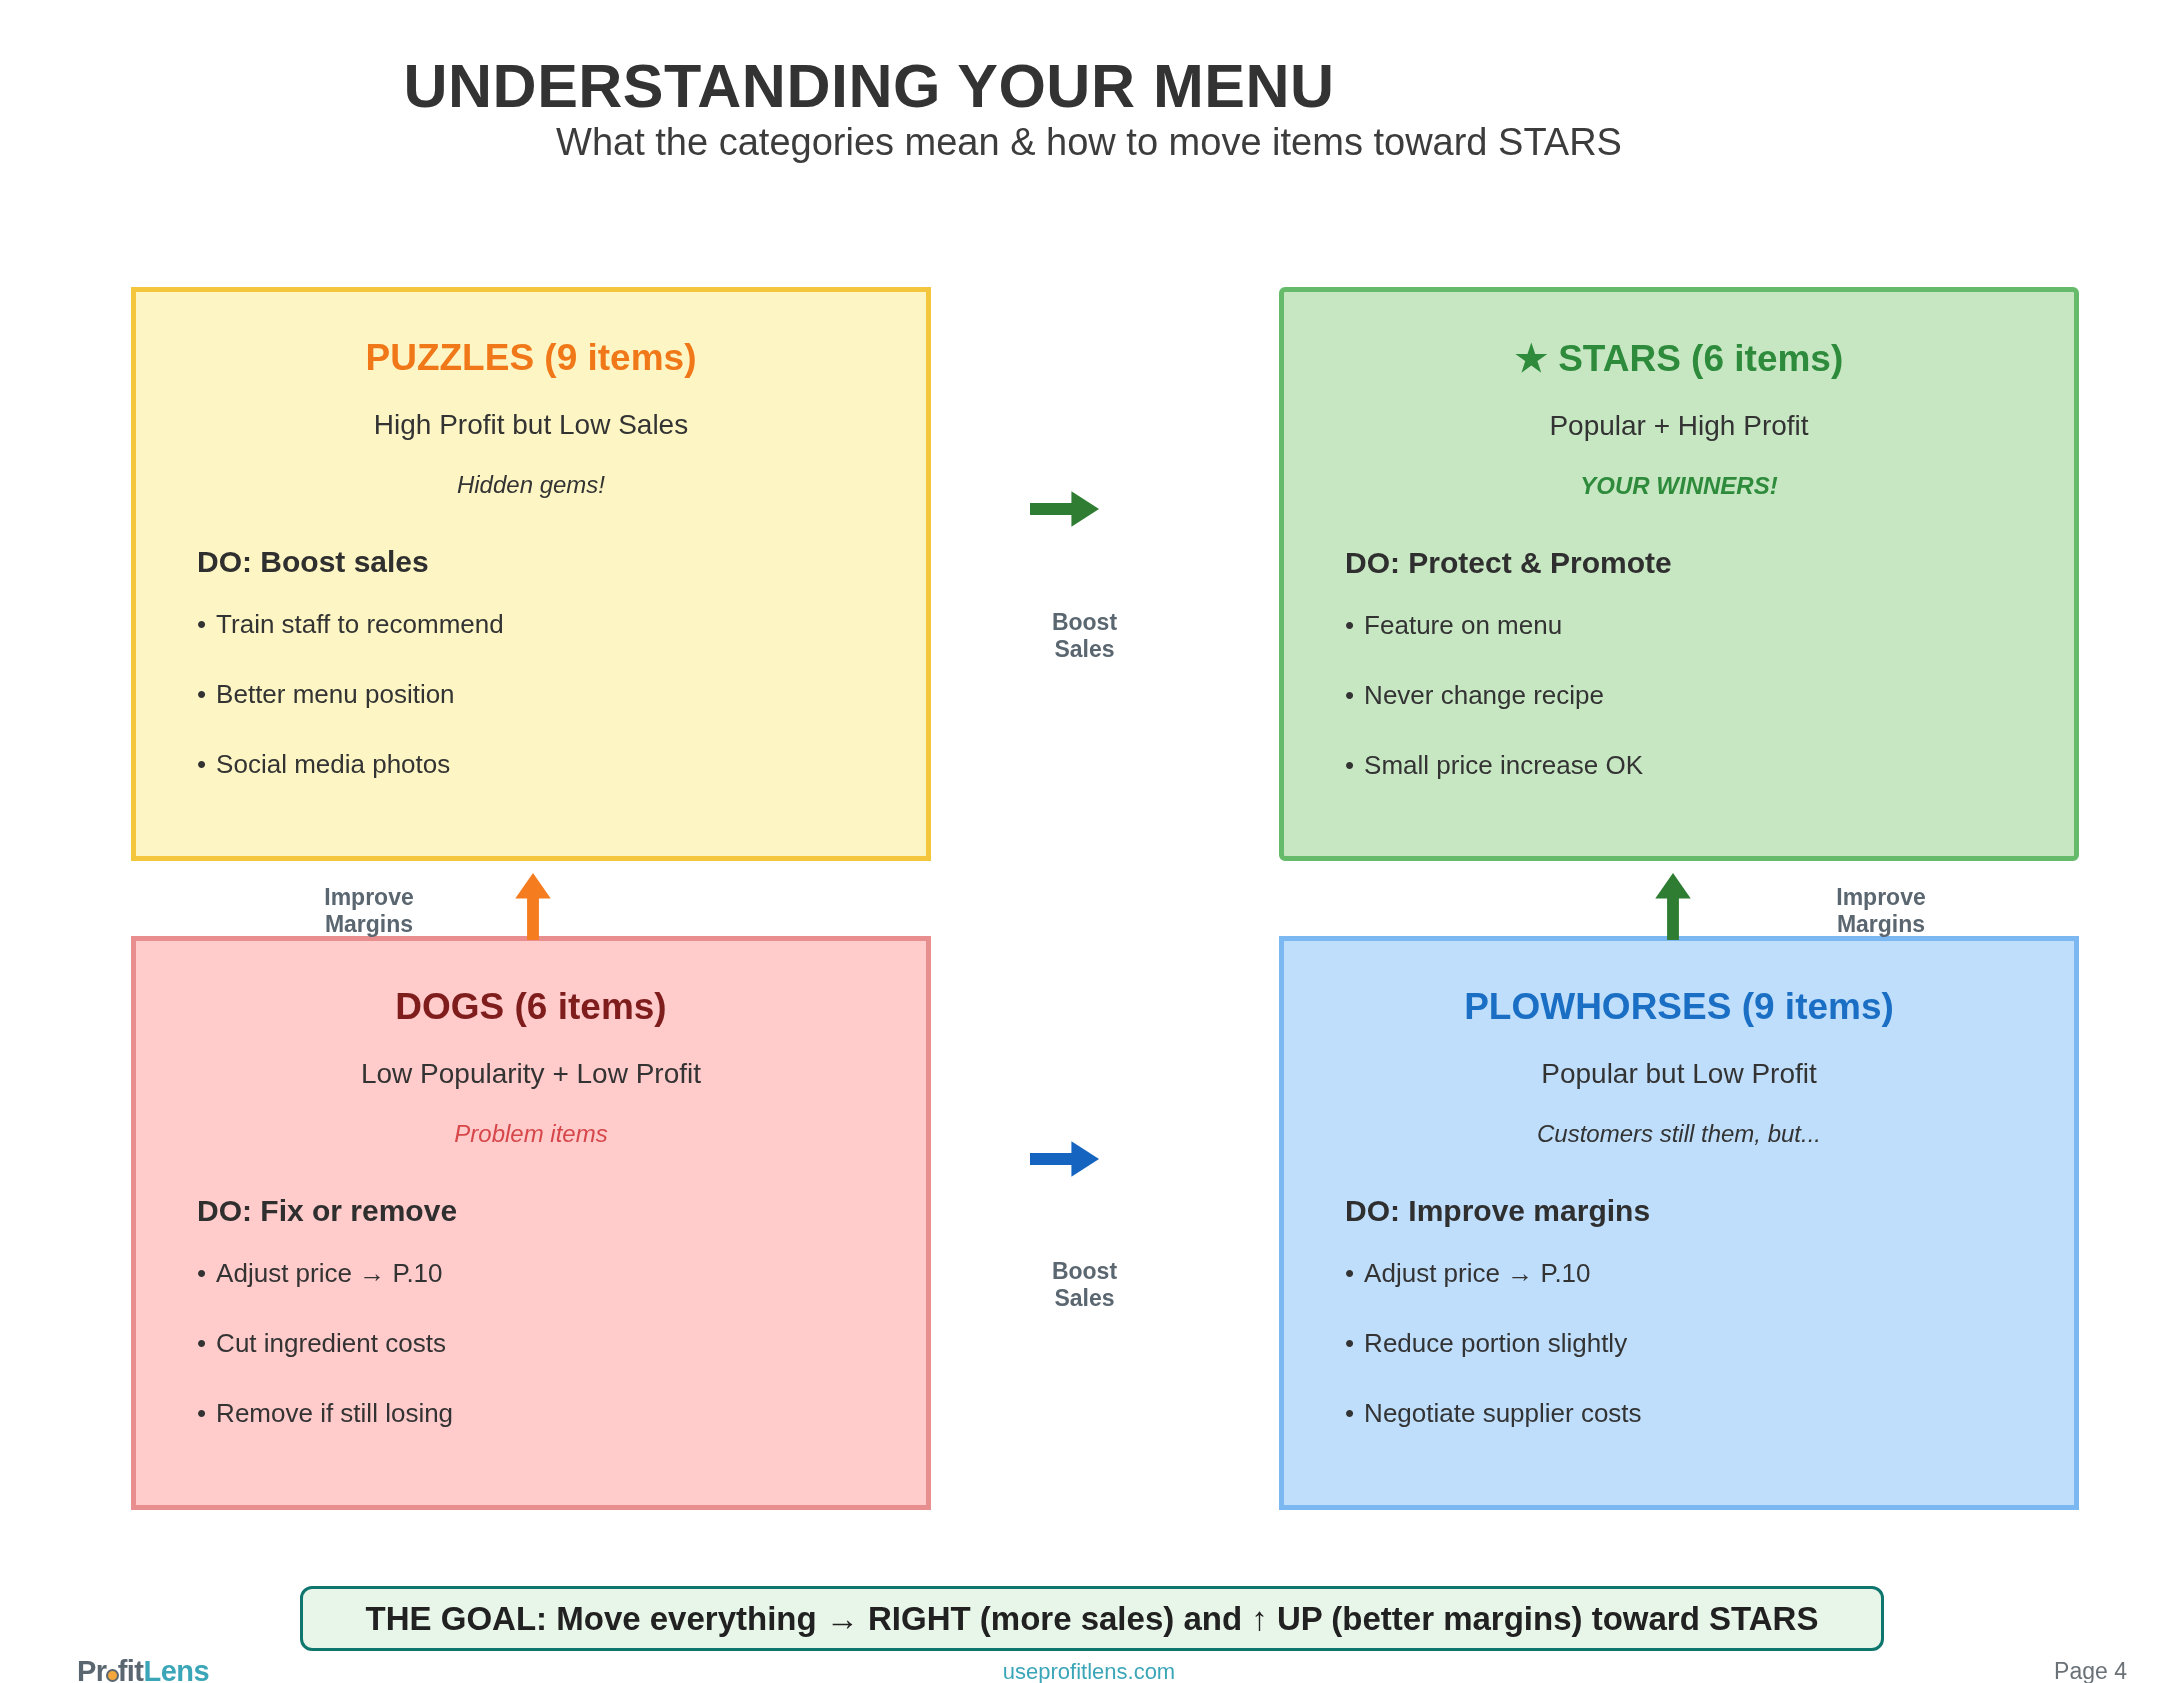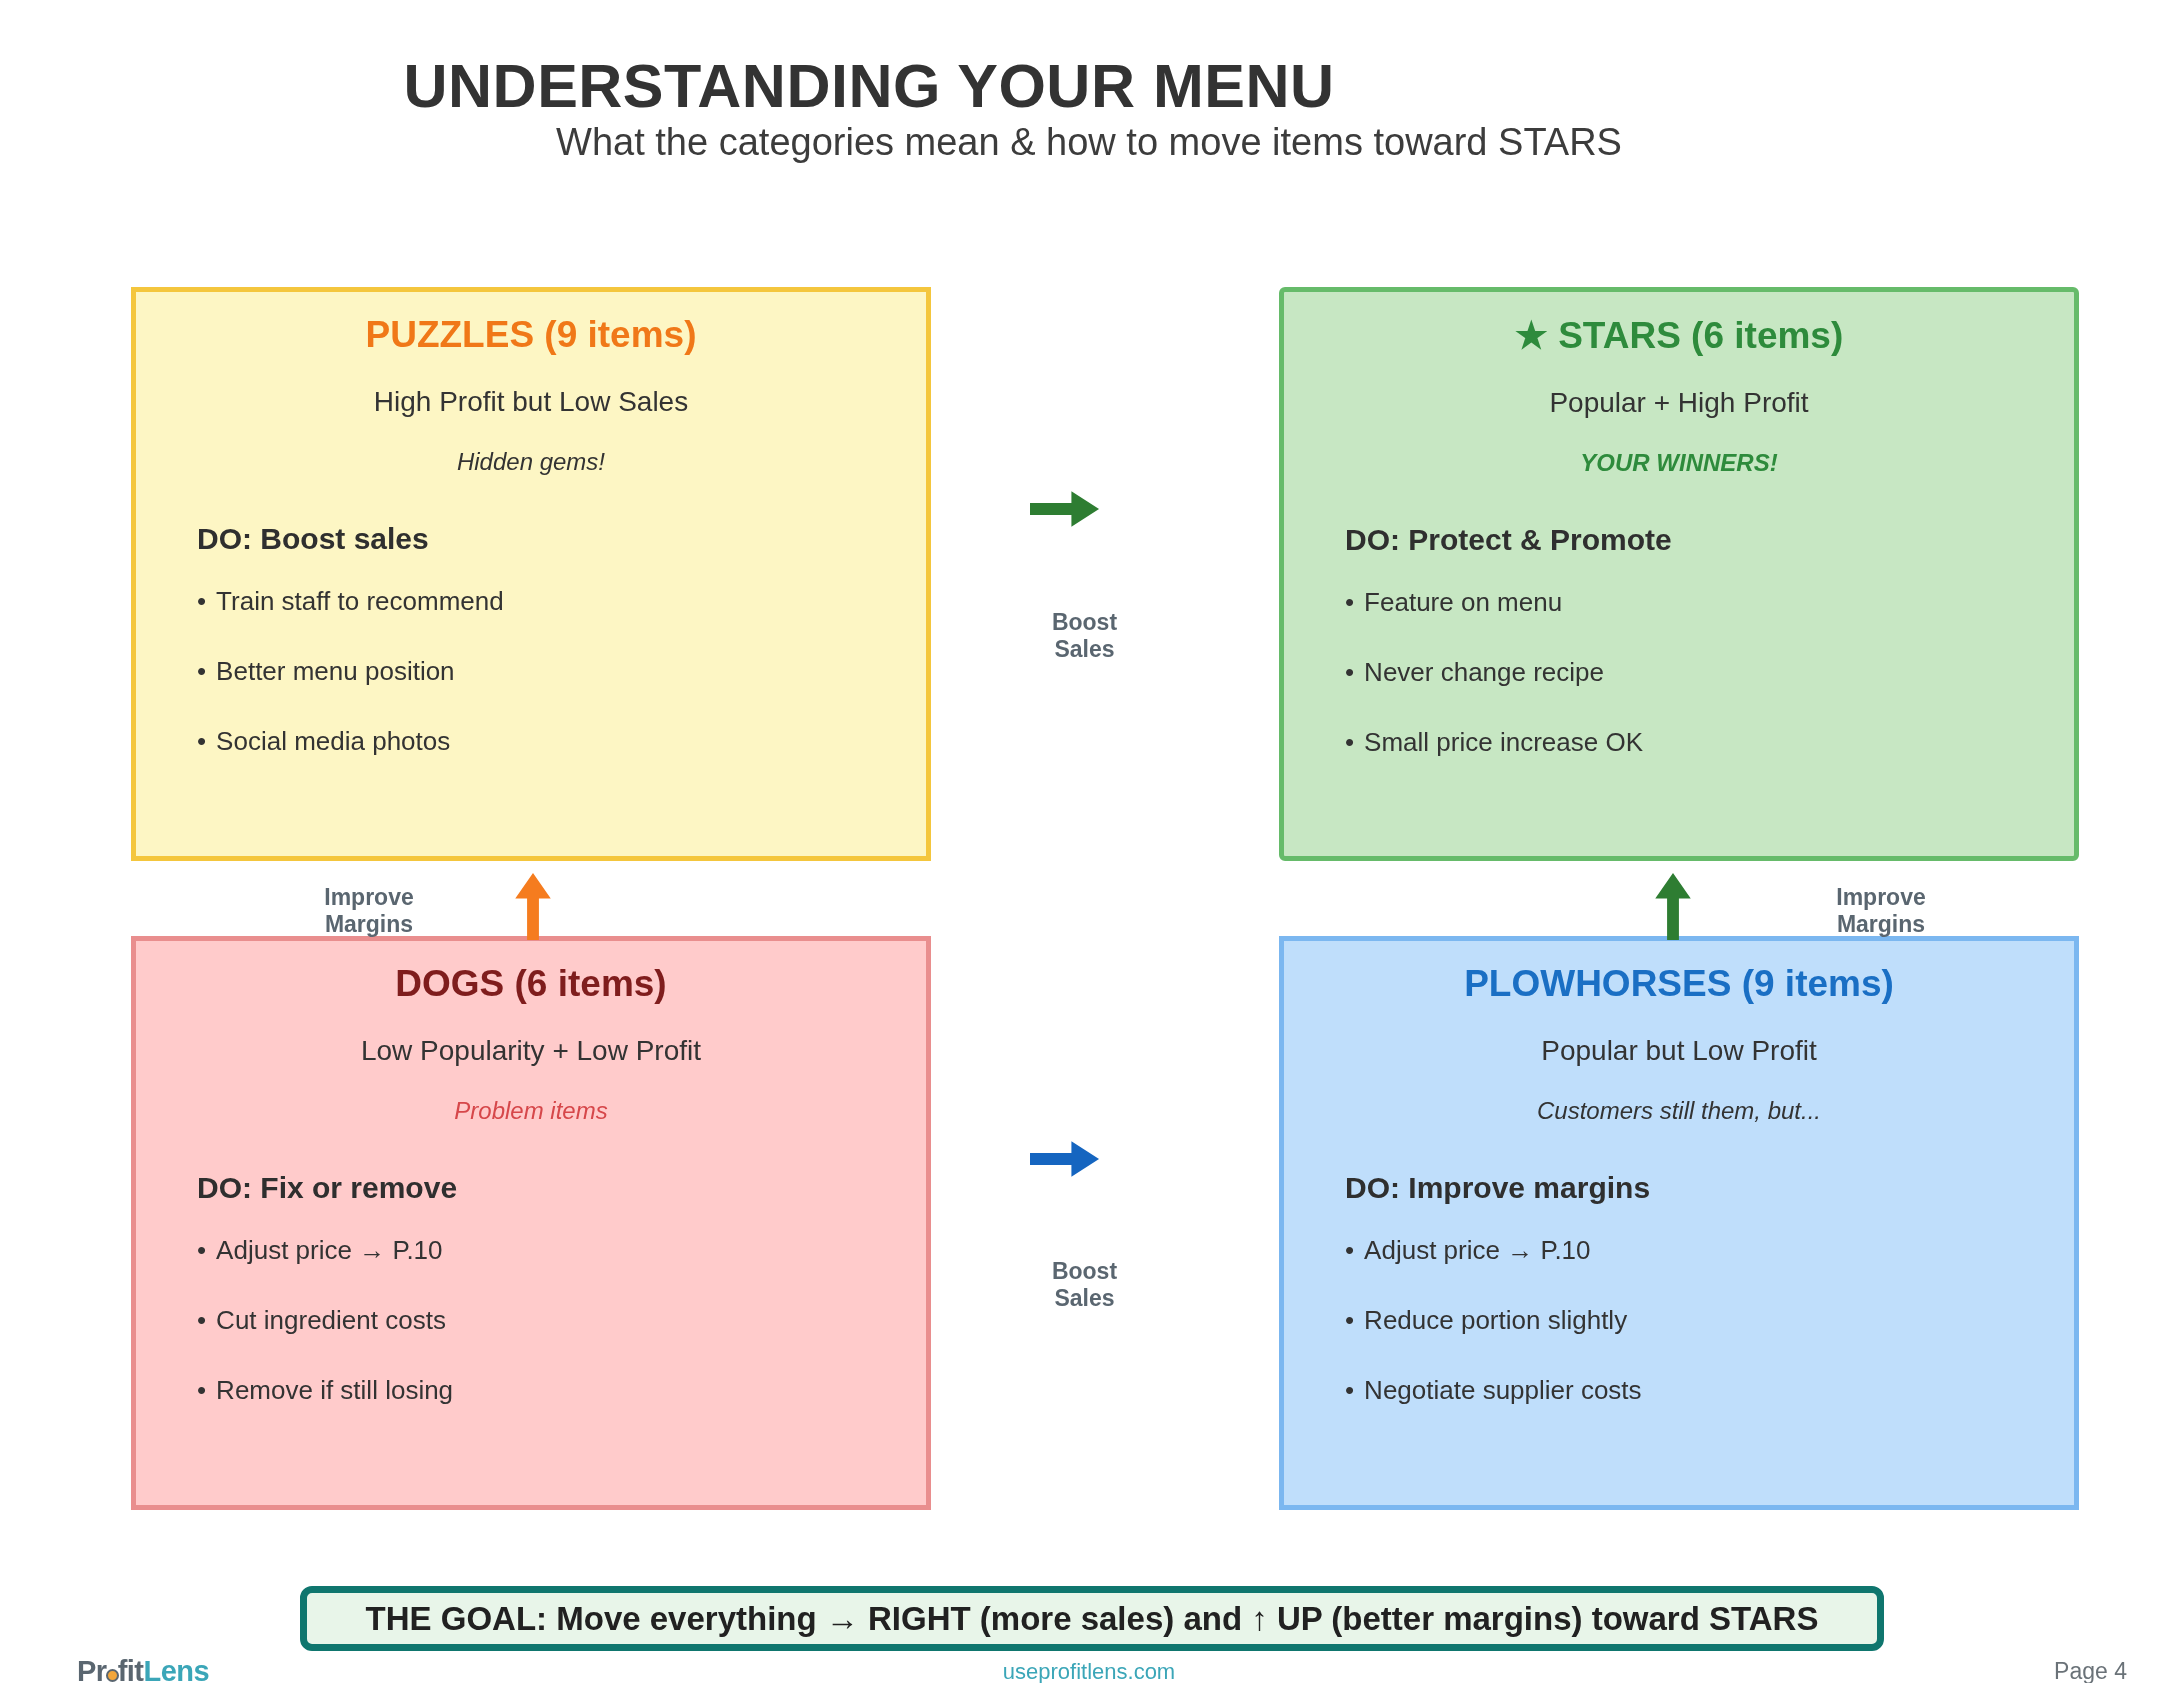--- a/index.html
+++ b/index.html
@@ -42,21 +42,21 @@
   .quadrant {
     position: absolute;
     box-sizing: border-box;
     border-style: solid;
     border-width: 5px;
   }
   .q-title {
     text-align: center;
     font-size: 37px;
     font-weight: bold;
-    margin-top: 22px;
+    margin-top: 45px;
   }
   .q-sub {
     text-align: center;
     font-size: 28px;
     color: #333333;
     margin-top: 30px;
   }
   .q-tag {
     text-align: center;
     font-size: 24px;
@@ -137,21 +137,21 @@
 
   
   #goal-banner {
     position: absolute;
     left: 300px;
     top: 1586px;
     width: 1584px;
     height: 65px;
     box-sizing: border-box;
     background: #E8F5E9;
-    border: 7px solid #0f766e;
+    border: 3px solid #0f766e;
     border-radius: 12px;
     display: flex;
     align-items: center;
     justify-content: center;
   }
   #goal-banner .goal-text {
     font-size: 33px;
     font-weight: bold;
     color: #212121;
     white-space: nowrap;

